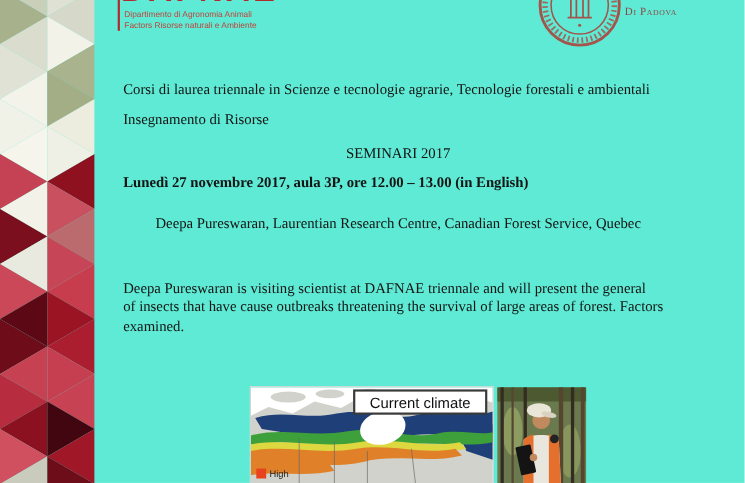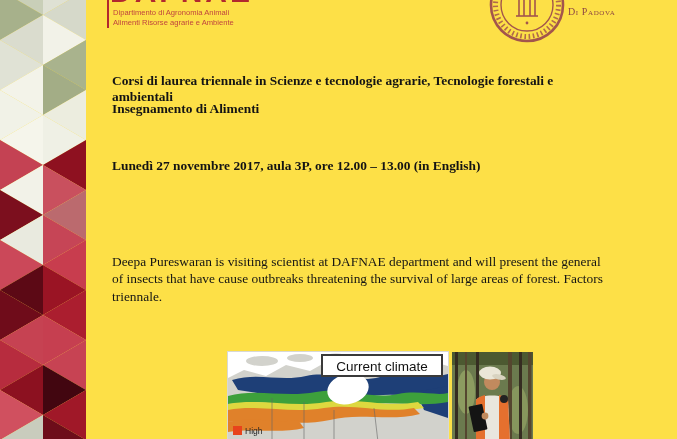--- a/index.html
+++ b/index.html
@@ -1,16 +1,16 @@
 <!DOCTYPE html>
 <html><head>
 <meta charset="utf-8">
 <style>
   html,body{margin:0;padding:0;background:#ffffff;}
-  .page{position:relative;width:677px;height:439px;background:#fde047;overflow:hidden;
+  .page{position:relative;width:677px;height:439px;background:#5eead4;overflow:hidden;
         font-family:"Liberation Serif",serif;color:#141414;}
 
   
   .sidebar{position:absolute;left:0;top:0;width:86px;height:439px;}
 
   
   .dafnae-rule{position:absolute;left:107px;top:0;width:2px;height:28px;background:#b2292e;}
   .dafnae-clip{position:absolute;left:110px;top:0;width:150px;height:7px;overflow:hidden;}
   .dafnae-big{margin-top:-25px;font-family:"Liberation Sans",sans-serif;font-weight:bold;
               font-size:30px;letter-spacing:3px;color:#b2292e;}
@@ -19,21 +19,21 @@
 
   
   .seal{position:absolute;left:488px;top:-34px;width:78px;height:78px;}
   .unipd-clip{position:absolute;left:568px;top:0;width:90px;height:4px;overflow:hidden;}
   .unipd-line1{margin-top:-10px;}
   .unipd-text{font-variant:small-caps;font-size:10px;letter-spacing:0.6px;color:#8e4743;
               white-space:nowrap;}
   .unipd-line2{position:absolute;left:568px;top:6px;}
 
   
-  .tline{position:absolute;left:112px;width:500px;font-size:13.4px;line-height:16px;font-weight:bold;}
+  .tline{position:absolute;left:112px;width:500px;font-size:13.4px;line-height:16px;}
   .centered{text-align:center;}
   .bold{font-weight:bold;}
   .italic{font-style:italic;}
   .abstract{position:absolute;left:112px;top:253px;width:505px;font-size:13.4px;line-height:17.4px;}
 
   
   .map-fig{position:absolute;left:228px;top:352px;width:220px;height:90px;}
   .photo-fig{position:absolute;left:452px;top:352px;width:81px;height:90px;}
   .map-fig svg{outline:1px solid #d8d8d4;}
   .maplabel{font-family:"Liberation Sans",sans-serif;font-size:13.5px;fill:#111;}
@@ -86,47 +86,49 @@
       <polygon points="43,415 43,465 0,440" fill="#c9ccbd"></polygon>
       <polygon points="43,415 43,465 86,440" fill="#6d0d1a"></polygon>
     </svg>
 
   <div class="dafnae-rule"></div>
   <div class="dafnae-clip">
     <div class="dafnae-big">DAFNAE</div>
   </div>
   <div class="dafnae-sub">
     <div>Dipartimento di Agronomia Animali</div>
-    <div>Alimenti Risorse agrarie e Ambiente</div>
+    <div>Factors Risorse naturali e Ambiente</div>
   </div>
 
   <svg class="seal" viewBox="0 0 78 78">
     <circle cx="39" cy="39" r="36" fill="none" stroke="#a3554c" stroke-width="2.6"></circle>
     <circle cx="39" cy="39" r="31.5" fill="none" stroke="#a3554c" stroke-width="5" stroke-dasharray="1.6,2.6" opacity="0.85"></circle>
     <circle cx="39" cy="39" r="26" fill="none" stroke="#a3554c" stroke-width="1.4"></circle>
     <g stroke="#a3554c" stroke-width="1.6" fill="none">
       <path d="M28,50 L50,50"></path>
       <path d="M31,50 L31,34 M36,50 L36,30 M42,50 L42,30 M47,50 L47,34"></path>
       <path d="M33,30 L39,25 L45,30"></path>
     </g>
     <circle cx="39" cy="57" r="1.4" fill="#a3554c"></circle>
   </svg>
   <div class="unipd-clip">
     <div class="unipd-text unipd-line1">Degli Studi</div>
   </div>
   <div class="unipd-text unipd-line2">Di Padova</div>
 
   <div class="tline" style="top:73px">Corsi di laurea triennale in Scienze e tecnologie agrarie, Tecnologie forestali e ambientali</div>
-  <div class="tline" style="top:101px">Insegnamento di Alimenti</div>
+  <div class="tline" style="top:101px">Insegnamento di Risorse</div>
+  <div class="tline centered" style="top:132px">SEMINARI 2017</div>
   <div class="tline bold" style="top:158px">Lunedì 27 novembre 2017, aula 3P, ore 12.00 – 13.00 (in English)</div>
+  <div class="tline centered" style="top:195px">Deepa Pureswaran, Laurentian Research Centre, Canadian Forest Service, Quebec</div>
 
   <div class="abstract">
-    <div>Deepa Pureswaran is visiting scientist at DAFNAE department and will present the general</div>
+    <div>Deepa Pureswaran is visiting scientist at DAFNAE triennale and will present the general</div>
     <div>of insects that have cause outbreaks threatening the survival of large areas of forest. Factors</div>
-    <div>triennale.</div>
+    <div>examined.</div>
   </div>
 
   <div class="map-fig">
     <svg viewBox="0 0 220 90" width="220" height="90">
       <rect x="0" y="0" width="220" height="90" fill="#ffffff"></rect>
 
       <ellipse cx="34" cy="9" rx="16" ry="5" fill="#d2d2cc"></ellipse>
       <ellipse cx="72" cy="6" rx="13" ry="4" fill="#d2d2cc"></ellipse>
       <ellipse cx="108" cy="5" rx="11" ry="3.5" fill="#d2d2cc"></ellipse>
 

